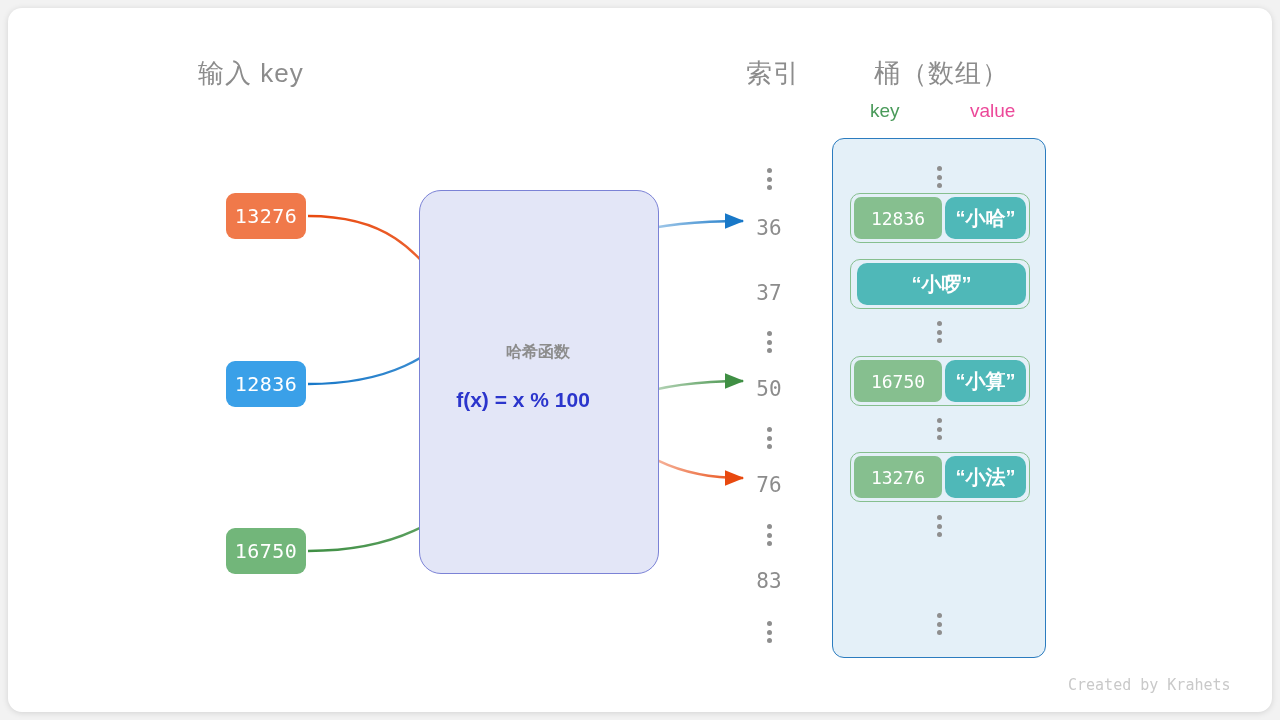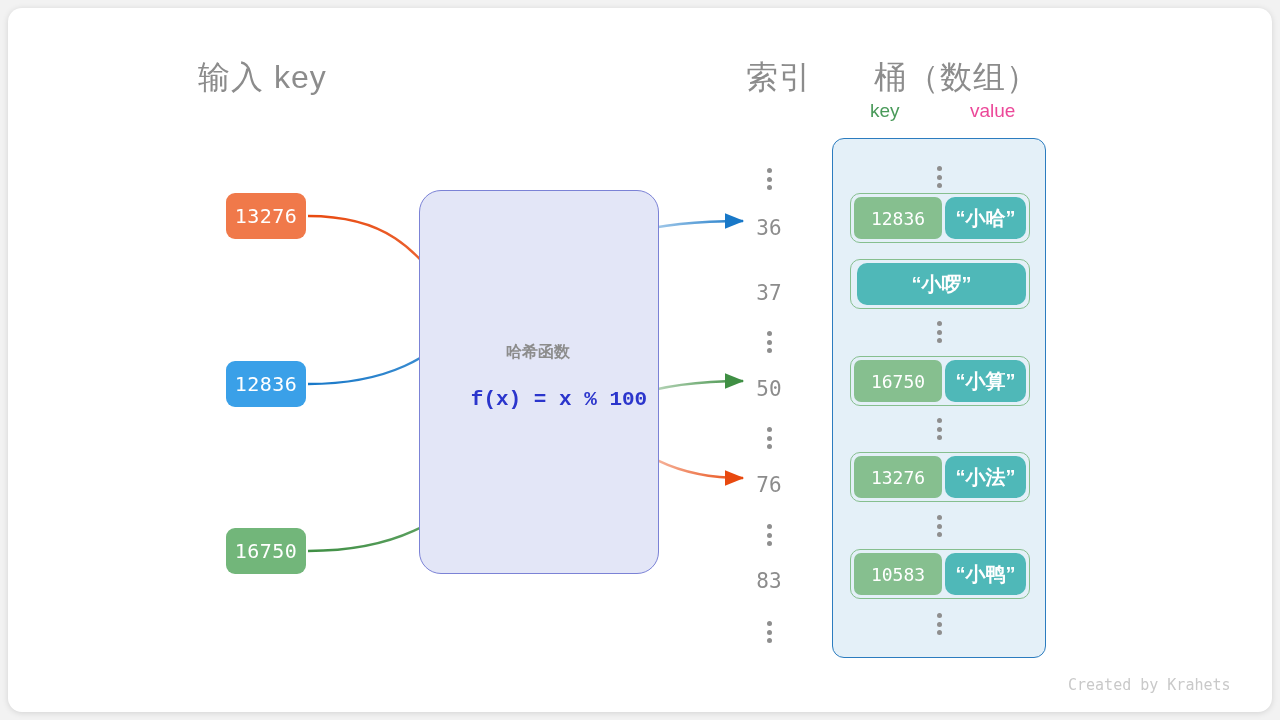--- a/index.html
+++ b/index.html
@@ -10,21 +10,21 @@
     overflow:hidden;
   }
   #card{
     position:absolute;left:8px;top:8px;width:1264px;height:704px;
     background:#ffffff;border-radius:14px;
     box-shadow:0 1px 6px rgba(0,0,0,0.13);
   }
   #stage{position:absolute;left:0;top:0;width:1264px;height:704px;}
 
   .hdr{
-    position:absolute;color:#8c8c8c;font-size:32px;font-weight:400;
+    position:absolute;color:#8c8c8c;font-size:26px;font-weight:400;
     white-space:nowrap;letter-spacing:1px;
   }
   #hdr-input{left:190px;top:48px;}
   #hdr-index{left:738px;top:48px;}
   #hdr-bucket{left:866px;top:48px;}
 
   .kvlabel{
     position:absolute;top:92px;font-family:Liberation Sans, sans-serif;
     font-size:19px;font-weight:500;white-space:nowrap;
   }
@@ -47,22 +47,21 @@
     position:absolute;left:411px;top:182px;width:238px;height:382px;
     background:#e3e6f7;border:1.6px solid #7b82d6;border-radius:22px;
   }
   #hash-title{
     position:absolute;left:411px;top:334px;width:238px;text-align:center;
     color:#8c8c8c;font-size:16px;font-weight:bold;
   }
   #hash-formula{
     position:absolute;left:411px;top:380px;width:208px;text-align:center;
     color:#2b35cc;font-size:21px;font-weight:bold;
-    font-family:Liberation Mono, monospace;
-    padding-left:36px;
+    font-family:Liberation Sans, sans-serif;
   }
 
   
   .idx{
     position:absolute;left:738px;width:46px;text-align:center;
     color:#8c8c8c;font-size:21px;
     font-family:"DejaVu Sans Mono","Liberation Mono",monospace;
   }
   .vdots{
     position:absolute;width:46px;display:flex;flex-direction:column;
@@ -235,24 +234,20 @@
       <div class="k">13276</div>
       <div class="v">“小法”</div>
     </div>
 
     <div class="vdots" style="left:908px;top:507px;">
         <i></i>
         <i></i>
         <i></i>
       </div>
 
-    <div class="pair" style="top:541px;">
-      <div class="k">10583</div>
-      <div class="v">“小鸭”</div>
-    </div>
 
     <div class="vdots" style="left:908px;top:605px;">
         <i></i>
         <i></i>
         <i></i>
       </div>
 
     <div id="credit">Created by Krahets</div>
   </div>
 </div>

